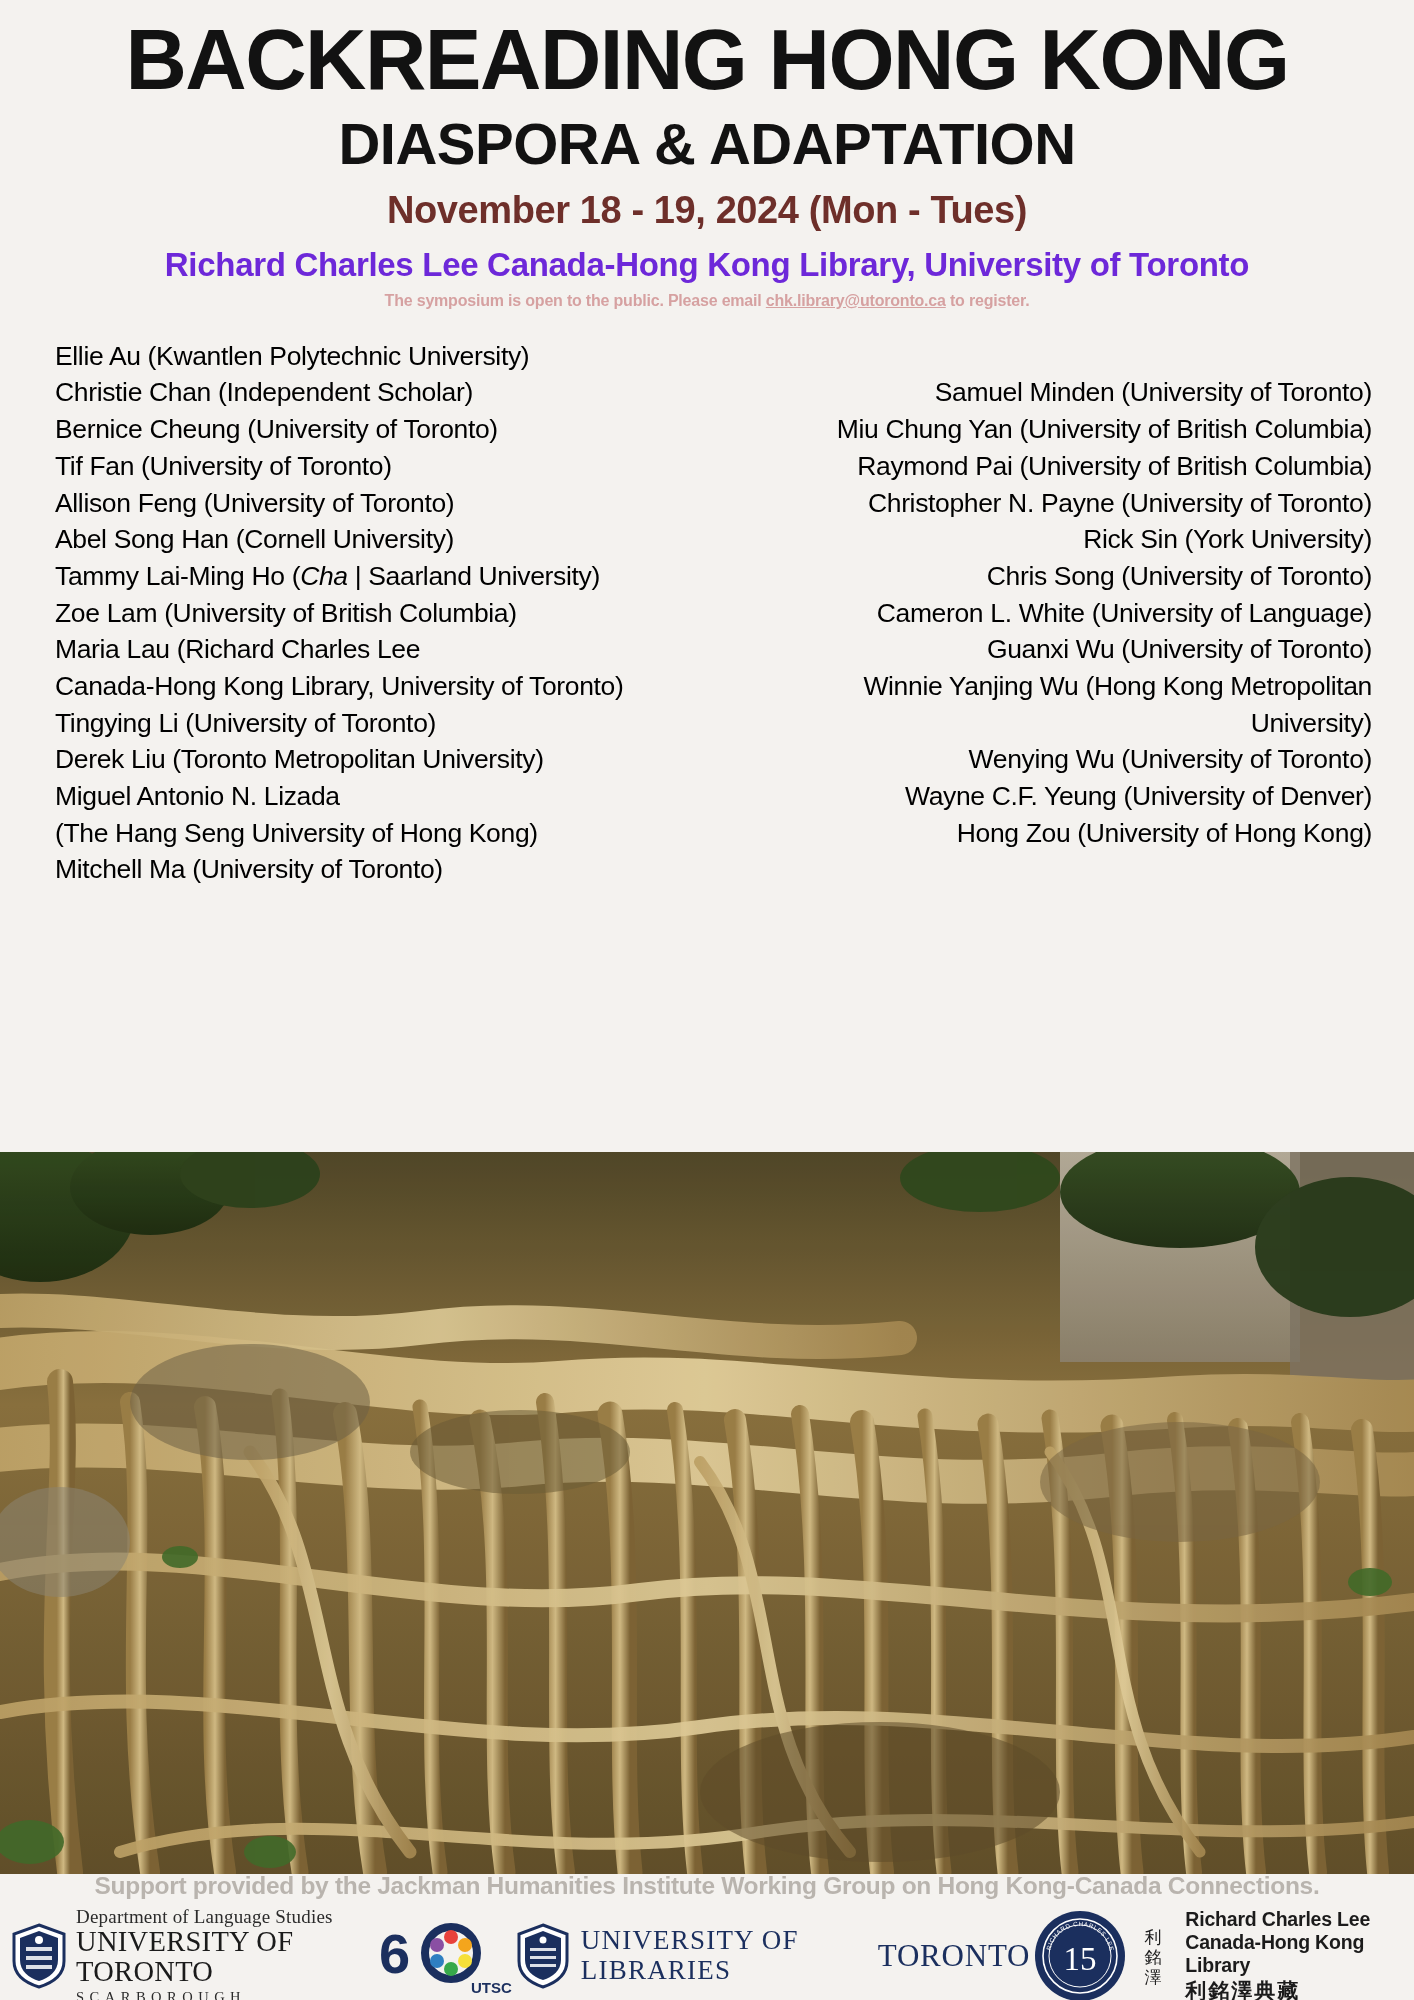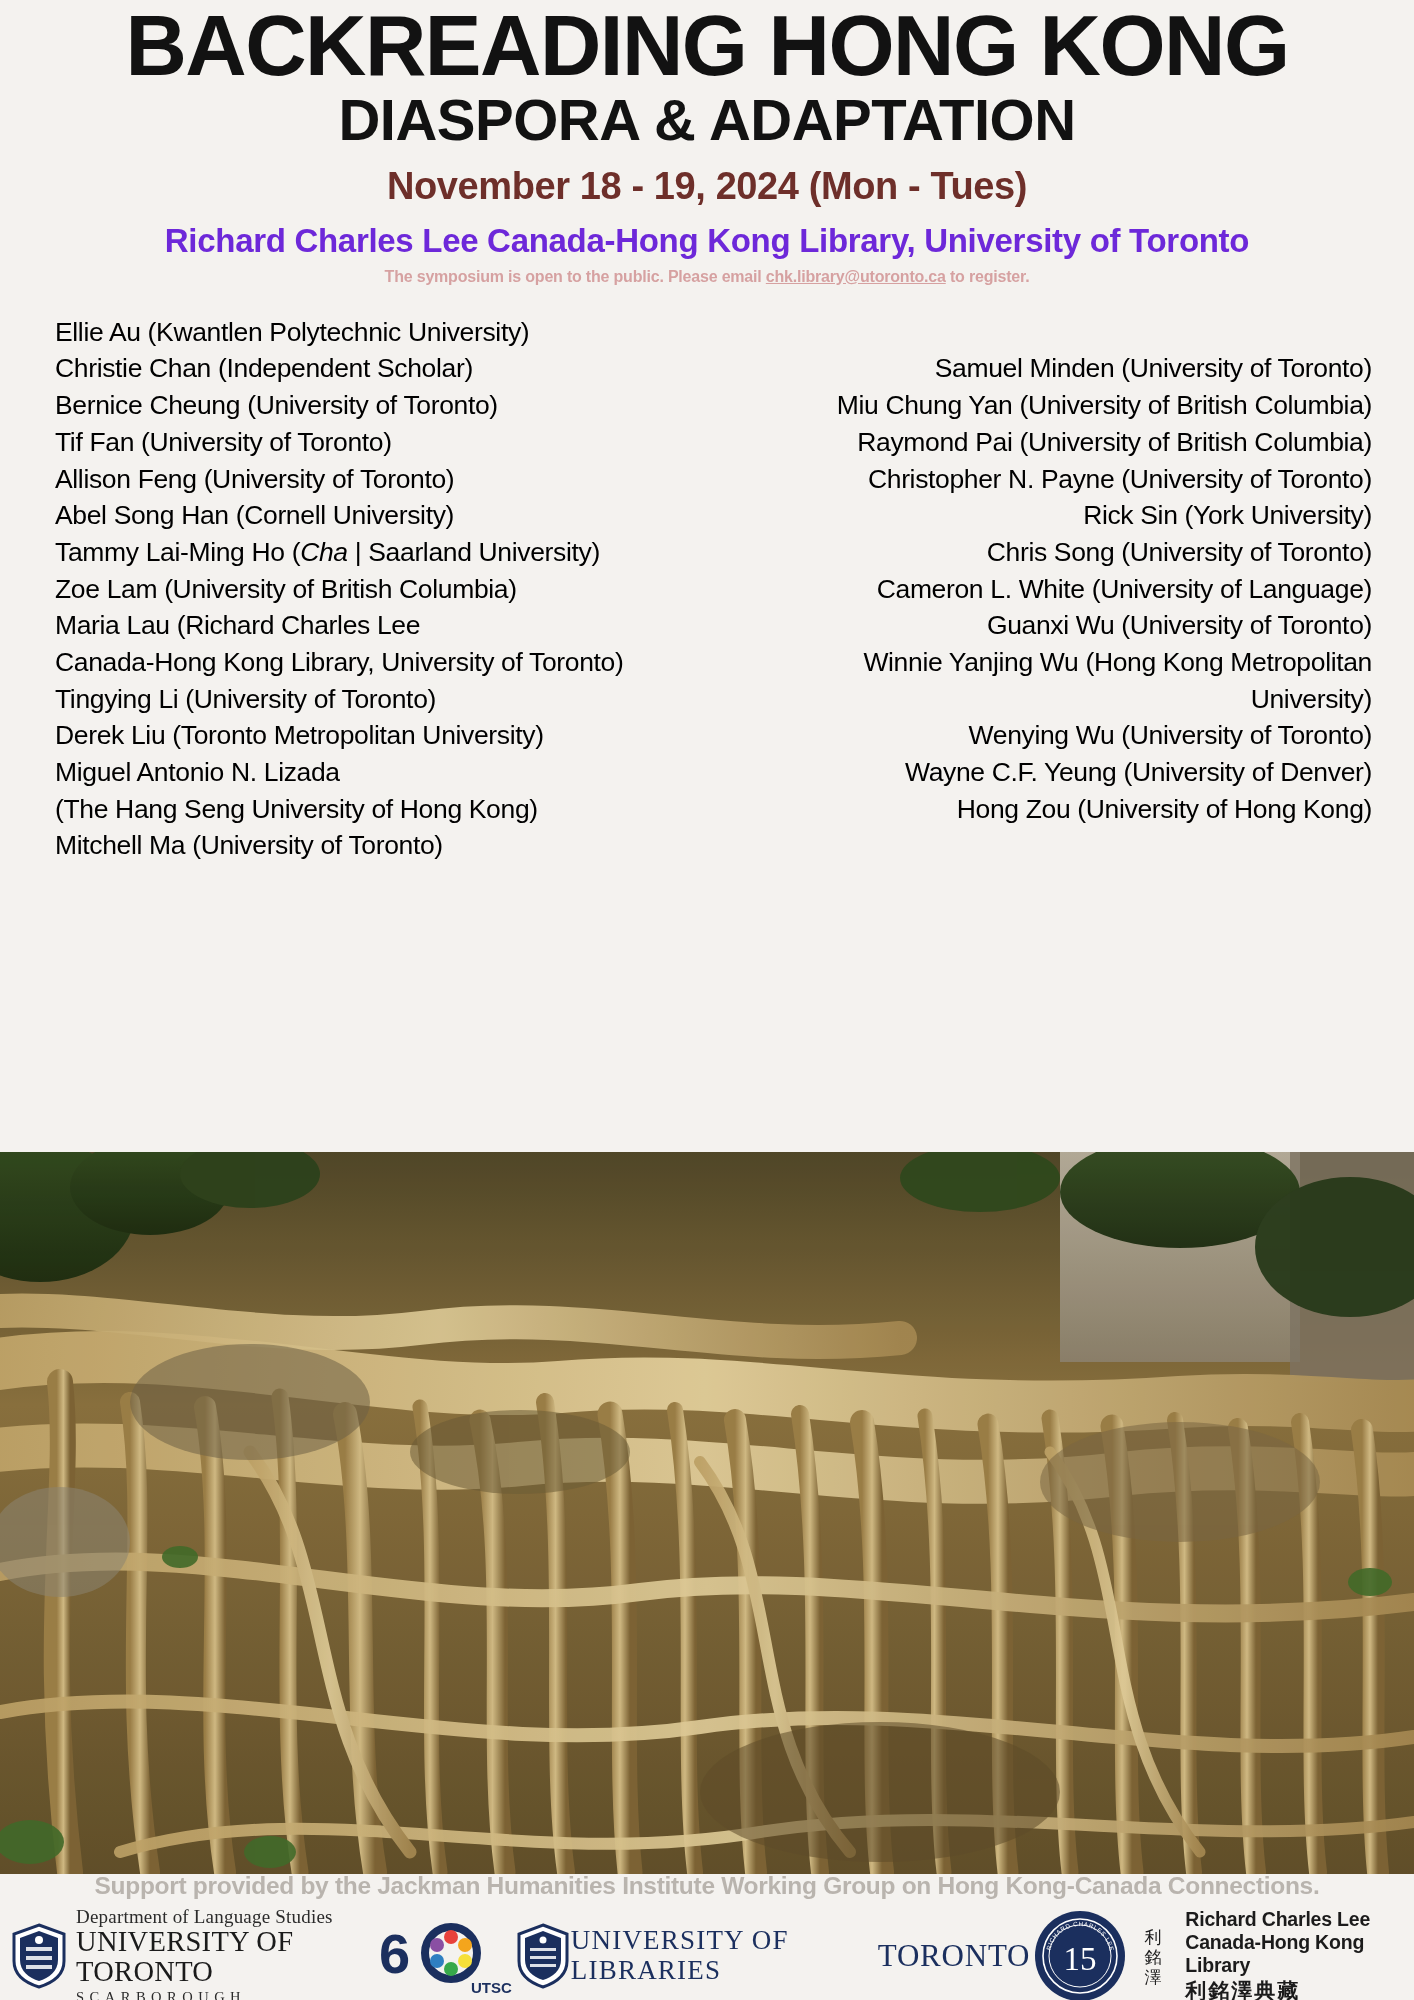--- a/index.html
+++ b/index.html
@@ -28,21 +28,21 @@
   .header {
     padding: 6px 28px 0 28px;
     text-align: center;
   }
   .title-main {
     font-size: 85px;
     line-height: 0.95;
     font-weight: bold;
     letter-spacing: -1.5px;
     color: #121212;
-    margin: 0;
+    margin: 14px;
     white-space: nowrap;
   }
   .title-sub {
     font-size: 58px;
     line-height: 1.0;
     font-weight: bold;
     letter-spacing: -0.5px;
     color: #121212;
     margin: 4px 0 0 0;
     white-space: nowrap;
@@ -174,20 +174,21 @@
   
   .logo-60 {
     width: 150px;
     justify-content: center;
     position: relative;
   }
 
   
   .logo-libs {
     width: 392px;
+    gap: 10px;
     align-items: center;
   }
   .libs-text { line-height: 1.1; }
   .libs-l1 {
     font-family: "Liberation Serif", serif;
     font-size: 27px;
     color: #1b2f5e;
     letter-spacing: 1.2px;
   }
   .libs-l2 {

